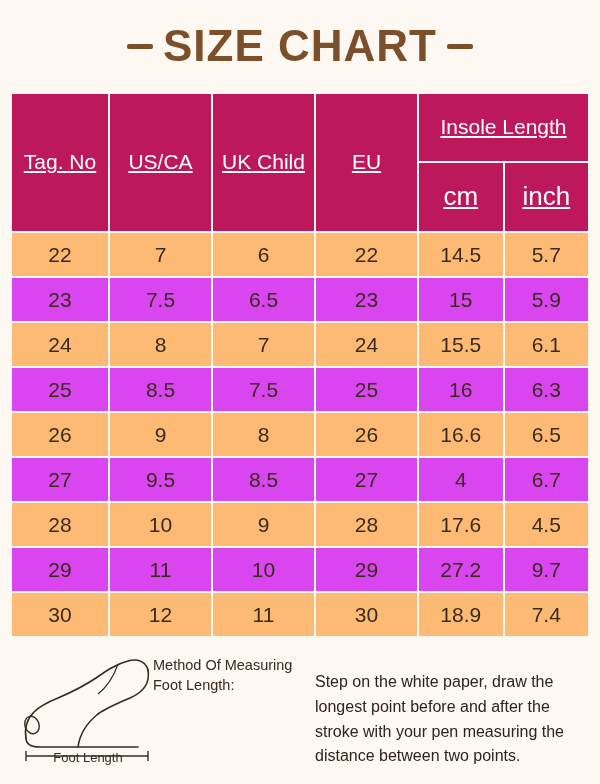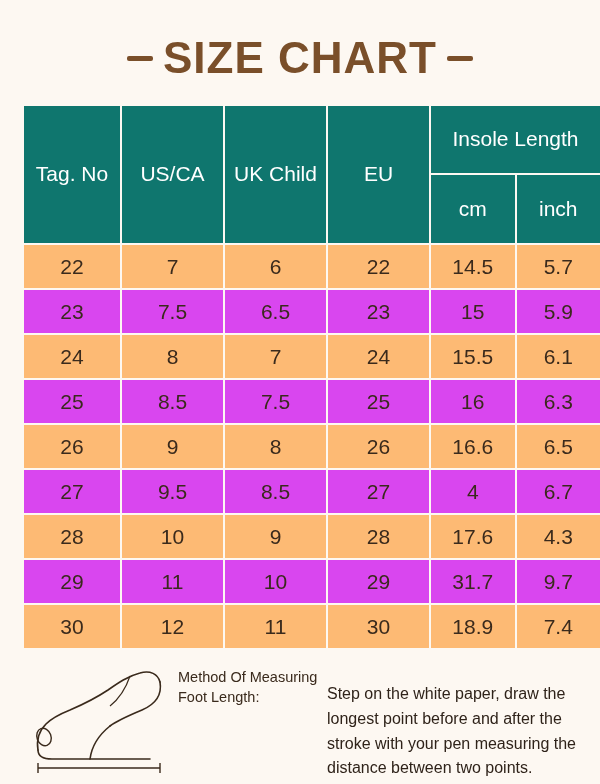--- a/index.html
+++ b/index.html
@@ -12,21 +12,21 @@
     background: #fdf8f2;
     font-family: "Liberation Sans", sans-serif;
     color: #3a2a1c;
     overflow: hidden;
   }
   .page {
     position: relative;
     width: 600px;
     height: 784px;
     box-sizing: border-box;
-    padding: 12px;
+    padding: 0;
   }
 
   
   .title-wrap {
     height: 92px;
     display: flex;
     align-items: center;
     justify-content: center;
     gap: 10px;
   }
@@ -56,36 +56,37 @@
     table-layout: fixed;
   }
   table.size-chart th,
   table.size-chart td {
     border: 2px solid #fdf8f2;
     text-align: center;
     vertical-align: middle;
     font-weight: normal;
   }
   thead th {
-    background: #0f766e;
+    background: #be185d;
     color: #ffffff;
     font-size: 21px;
     line-height: 1.15;
     padding: 6px 2px;
+    text-decoration: underline;
   }
   th.tall {
     height: 113px;
   }
   th.group-head {
     height: 55px;
     font-size: 21px;
   }
   th.sub-head {
     height: 56px;
-    font-size: 21px;
+    font-size: 26px;
   }
   tbody td {
     height: 41px;
     font-size: 21px;
     color: #3a2a1c;
     background: #fdba74;
   }
   tbody tr.alt td {
     background: #d946ef;
   }
@@ -107,21 +108,21 @@
     position: absolute;
     left: 22px;
     top: 98px;
     width: 132px;
     text-align: center;
     font-size: 13px;
     color: #3a2a1c;
   }
   .measure-title {
     position: absolute;
-    left: 166px;
+    left: 153px;
     top: 4px;
     width: 150px;
     font-size: 14.5px;
     line-height: 1.35;
     color: #3a2a1c;
   }
   .measure-desc {
     position: absolute;
     left: 315px;
     top: 18px;
@@ -205,28 +206,28 @@
           <td>27</td>
           <td>4</td>
           <td>6.7</td>
         </tr>
         <tr>
           <td>28</td>
           <td>10</td>
           <td>9</td>
           <td>28</td>
           <td>17.6</td>
-          <td>4.3</td>
+          <td>4.5</td>
         </tr>
         <tr class="alt">
           <td>29</td>
           <td>11</td>
           <td>10</td>
           <td>29</td>
-          <td>31.7</td>
+          <td>27.2</td>
           <td>9.7</td>
         </tr>
         <tr>
           <td>30</td>
           <td>12</td>
           <td>11</td>
           <td>30</td>
           <td>18.9</td>
           <td>7.4</td>
         </tr>
@@ -245,19 +246,20 @@
       <path d="M130,18 C132,30 126,40 112,46 C100,51 88,56 80,62" fill="none" stroke="#3a2a1c" stroke-width="1.6" stroke-linecap="round"></path>
       <path d="M80,62 C70,70 62,80 60,95" fill="none" stroke="#3a2a1c" stroke-width="1.6" stroke-linecap="round"></path>
 
       <ellipse cx="14" cy="73" rx="7" ry="9" transform="rotate(-20 14 73)" fill="none" stroke="#3a2a1c" stroke-width="1.4"></ellipse>
 
       <line x1="8" y1="104" x2="130" y2="104" stroke="#3a2a1c" stroke-width="1.4"></line>
       <line x1="8" y1="99" x2="8" y2="109" stroke="#3a2a1c" stroke-width="1.4"></line>
       <line x1="130" y1="99" x2="130" y2="109" stroke="#3a2a1c" stroke-width="1.4"></line>
     </svg>
 
+    <div class="foot-label">Foot Length</div>
 
     <div class="measure-title">Method Of Measuring Foot Length:</div>
 
     <div class="measure-desc">Step on the white paper, draw the longest point before and after the stroke with your pen measuring the distance between two points.</div>
   </div>
 
 </div>
 
 </body></html>

